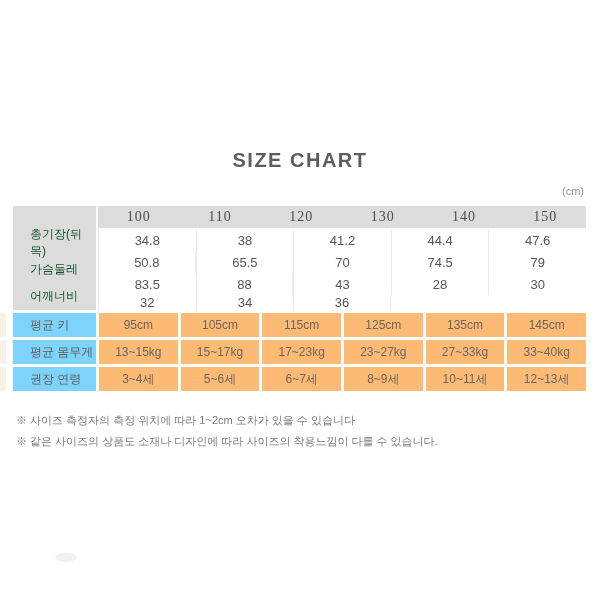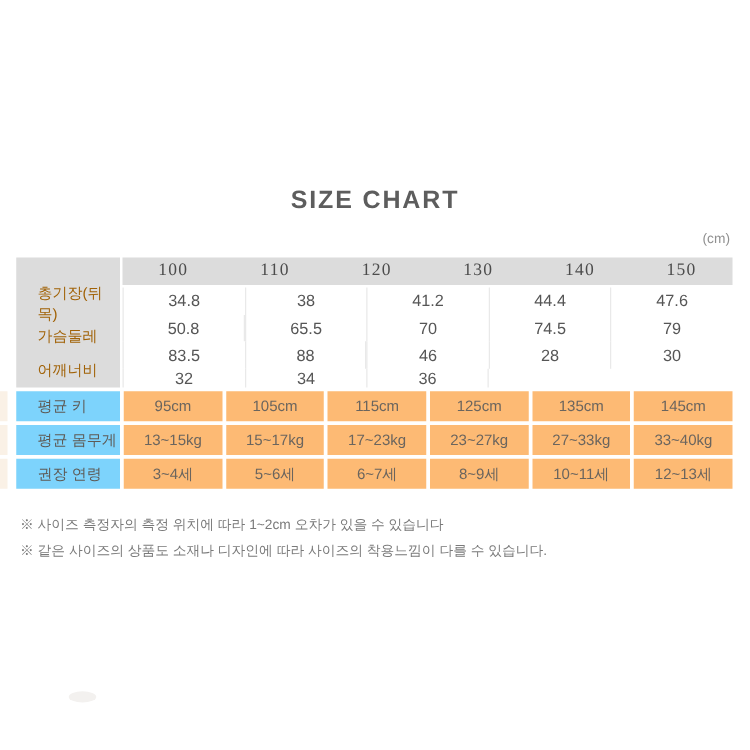--- a/index.html
+++ b/index.html
@@ -10,21 +10,21 @@
   .title {
     position:absolute; top:149px; left:0; right:0; text-align:center;
     font-size:20px; font-weight:600; letter-spacing:1.5px; color:#5d5d5d;
   }
   .unit { position:absolute; top:185px; right:16px; font-size:11px; color:#909090; }
 
   .table { position:absolute; left:13px; top:206px; width:573px; height:185px; }
 
   
   .left-col { position:absolute; left:0; top:0; width:83px; height:104px; background:#dcdcdc; box-sizing:border-box; padding-top:24px; }
-  .left-col .row-label { height:26.66px; display:flex; align-items:center; padding-left:17px; font-size:12px; color:#a16207; }
+  .left-col .row-label { height:26.66px; display:flex; align-items:center; padding-left:17px; font-size:12px; color:#14532d; }
 
   .header-bar { position:absolute; left:85px; top:0; width:488px; height:22px; background:#dcdcdc; display:flex; }
   .header-bar .col-head { flex:1; display:flex; align-items:center; justify-content:center; font-size:14px; letter-spacing:1px; color:#4c4c4c;font-family:Liberation Serif, serif; }
 
   .white-vals {
     position:absolute; left:85px; top:24px; width:488px; height:80px;
     display:grid; grid-template-columns:repeat(5,1fr); grid-template-rows:repeat(3,1fr);
   }
   .white-vals .cell {
     display:flex; align-items:center; justify-content:center;
@@ -81,21 +81,21 @@
       <div class="cell">41.2</div>
       <div class="cell">44.4</div>
       <div class="cell">47.6</div>
       <div class="cell">50.8</div>
       <div class="cell">65.5</div>
       <div class="cell">70</div>
       <div class="cell">74.5</div>
       <div class="cell">79</div>
       <div class="cell">83.5</div>
       <div class="cell">88</div>
-      <div class="cell">46</div>
+      <div class="cell">43</div>
       <div class="cell">28</div>
       <div class="cell">30</div>
       <div class="cell">32</div>
       <div class="cell">34</div>
       <div class="cell">36</div>
     </div>
 
     <div class="cream-rows">
       <div class="cream-row">
         <div class="row-label">평균 키</div>

